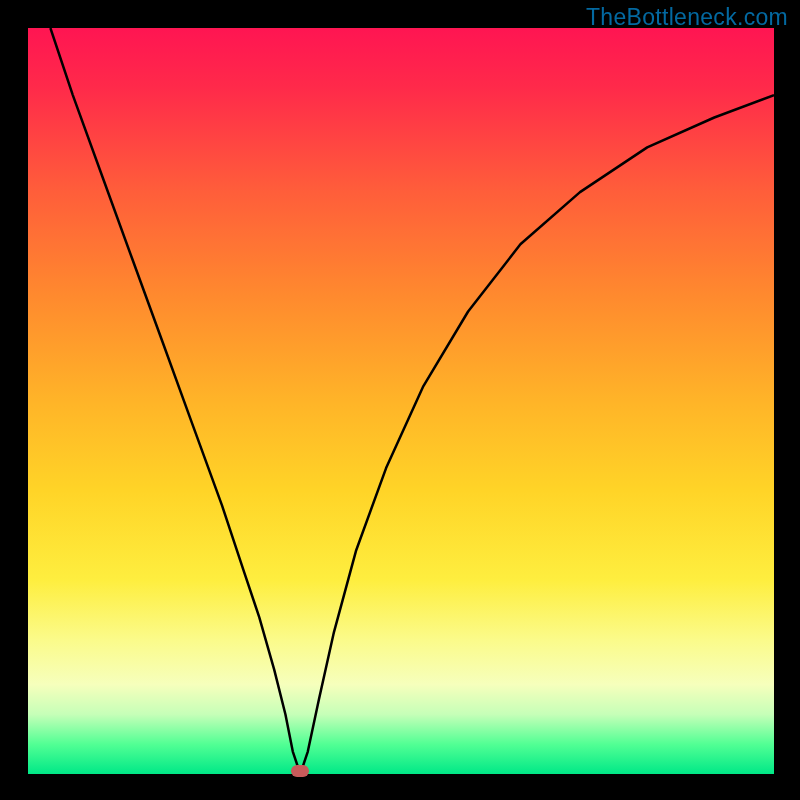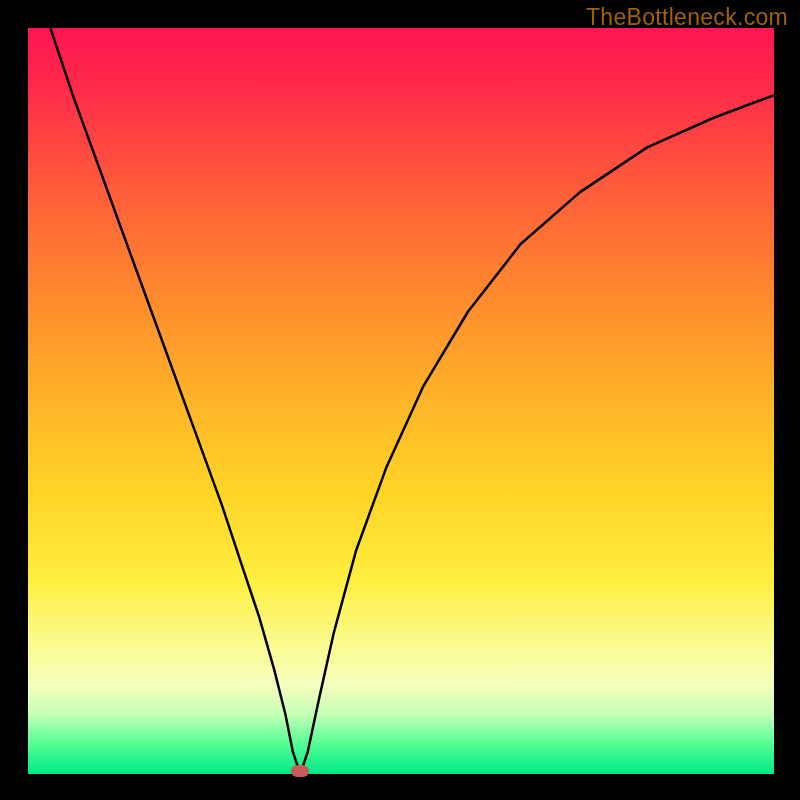--- a/index.html
+++ b/index.html
@@ -22,21 +22,21 @@
       #fbfb8a 82%,
       #f6ffbc 88%,
       #c6ffb8 92%,
       #52ff94 96%,
       #00e887 100%);
   }
   .watermark {
     position: absolute;
     top: 4px;
     right: 12px;
-    color: #a16207;
+    color: #0369a1;
     font-size: 23px;
     font-weight: 500;
     letter-spacing: 0.3px;
   }
   svg.curve {
     position: absolute;
     left: 0; top: 0;
     width: 100%; height: 100%;
   }
   .dot {

